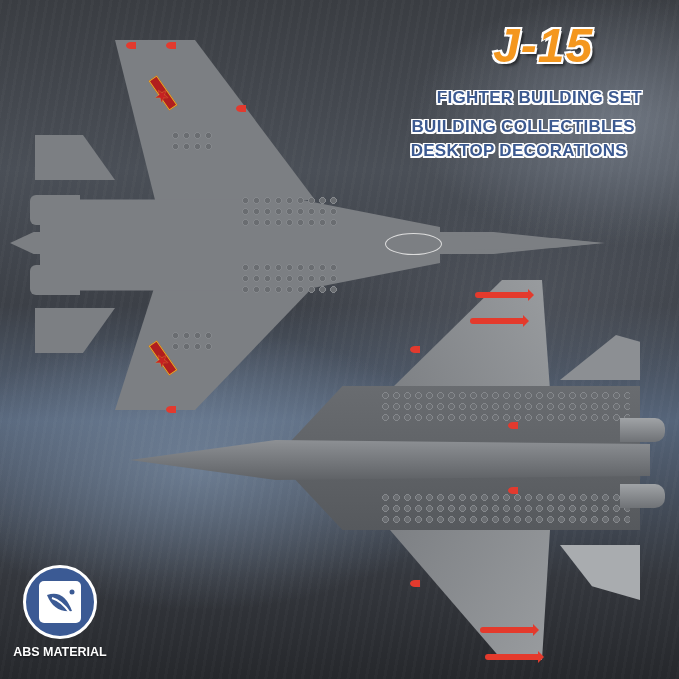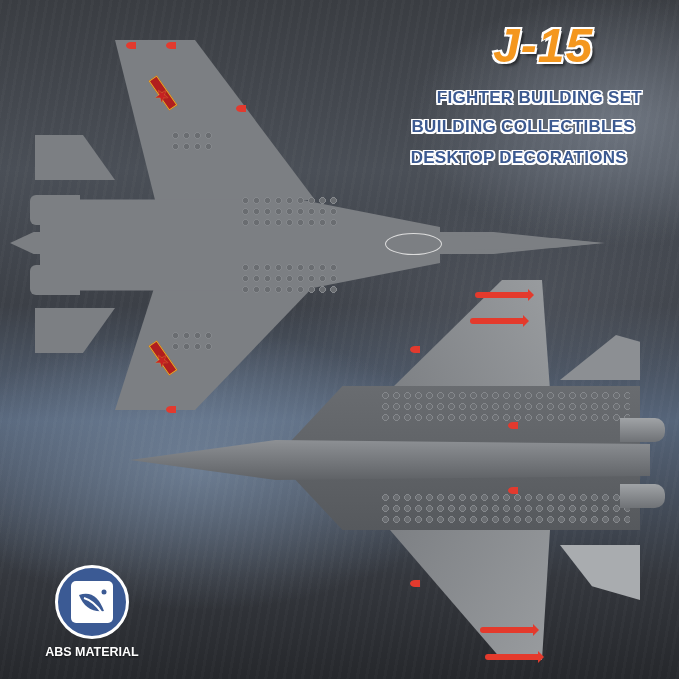--- a/index.html
+++ b/index.html
@@ -53,21 +53,21 @@
 
   
   .title{position:absolute;left:493px;top:18px;font-family:"Liberation Sans",sans-serif;font-weight:bold;font-style:italic;
     font-size:48px;letter-spacing:1px;color:#f4971e;
     text-shadow:2px 2px 0 #fff,-2px -2px 0 #fff,2px -2px 0 #fff,-2px 2px 0 #fff,4px 4px 3px rgba(0,0,0,.5);}
   .subtitle{position:absolute;right:35px;font-family:"Liberation Sans",sans-serif;font-weight:bold;font-size:17px;color:#3c5a91;
     letter-spacing:.3px;
     text-shadow:1.5px 1.5px 0 #fff,-1.5px -1.5px 0 #fff,1.5px -1.5px 0 #fff,-1.5px 1.5px 0 #fff,0 1.5px 0 #fff,0 -1.5px 0 #fff,1.5px 0 0 #fff,-1.5px 0 0 #fff;}
   .s1{top:88px;right:37px;}
   .s2{top:117px;right:44px;}
-  .s3{top:148px;right:52px;text-align:center;}
+  .s3{top:141px;right:52px;text-align:center;}
 
   
   .feature{position:absolute;top:565px;width:120px;text-align:center;}
   .badge{width:74px;height:74px;margin:0 auto;border-radius:50%;background:#3b5a94;border:3px solid #fff;
     display:flex;align-items:center;justify-content:center;box-sizing:border-box;}
   .badge .square{width:42px;height:42px;border-radius:5px;background:#fff;display:flex;align-items:center;justify-content:center;}
   .feature-label{margin-top:6px;font-family:"Liberation Sans",sans-serif;font-weight:bold;font-size:12.5px;color:#fff;line-height:14px;
     text-shadow:0 1px 2px rgba(0,0,0,.6);}
 </style>
 </head>
@@ -118,21 +118,21 @@
     <div class="tip" style="left:410px;top:580px;"></div>
     <div class="missile" style="left:480px;top:627px;width:55px;"></div>
     <div class="missile" style="left:485px;top:654px;width:55px;"></div>
   </div>
 
   <div class="title">J-15</div>
   <div class="subtitle s1">FIGHTER BUILDING SET</div>
   <div class="subtitle s2">BUILDING COLLECTIBLES</div>
   <div class="subtitle s3">DESKTOP DECORATIONS</div>
 
-  <div class="feature" style="left:0px;padding-left:32px;">
+  <div class="feature" style="left:0px;">
     <div class="badge">
       <div class="square">
         <svg width="32" height="30" viewBox="0 0 32 30">
           <path d="M3 8 Q20 2 28 24 Q10 26 3 8 Z" fill="#3b5a94"></path>
           <path d="M8 11 Q18 14 26 26" stroke="#fff" stroke-width="2" fill="none"></path>
           <circle cx="28" cy="5" r="2.5" fill="#3b5a94"></circle>
         </svg>
       </div>
     </div>
     <div class="feature-label">ABS MATERIAL</div>

